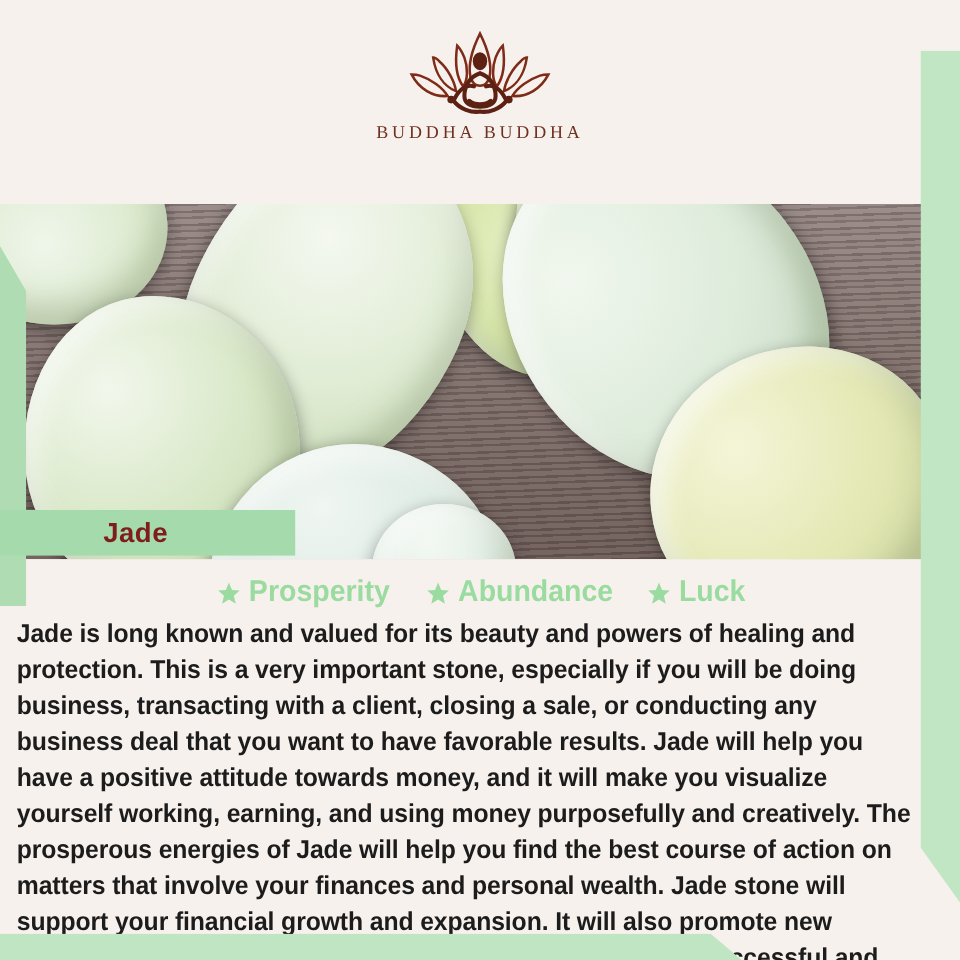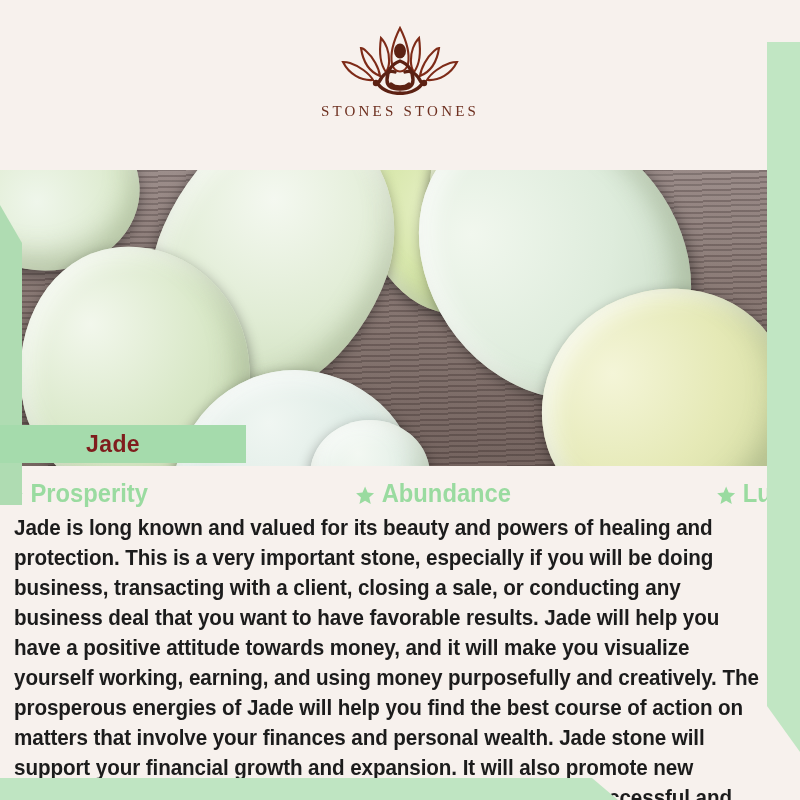--- a/index.html
+++ b/index.html
@@ -114,21 +114,21 @@
     color:#7f1d1d; font-size:23px; font-weight:bold;
     padding-left:86px; letter-spacing:.4px;
   }
 
   
   .content{
     position:absolute; top:466px; left:0; right:0; bottom:0;
     background:#F7F1ED; z-index:2;
   }
   .benefits{
-    display:flex; justify-content:space-between; align-items:center;
+    display:flex; justify-content:center; align-items:center;
     gap:22px; padding-top:13px;
   }
   .benefit{
     display:flex; align-items:center; gap:7px;
     font-family:"Liberation Sans Narrow","Liberation Sans", sans-serif;
     font-weight:bold; font-size:25px; color:#9ADBA0;
     transform:scaleX(.95);
   }
   .star{ width:21px; height:21px; display:block; }
   .body-text{
@@ -169,21 +169,21 @@
         <path d="M96 60 C92 52 86 48 80 50"></path>
         <path d="M53 62 C58 69 68 72 75 71 C82 72 92 69 97 62"></path>
         <path d="M66 62 C70 66 80 66 84 62"></path>
       </g>
       <g fill="#5C2113">
         <circle cx="51" cy="61" r="3.2"></circle>
         <circle cx="99" cy="61" r="3.2"></circle>
       </g>
     </svg>
   </span>
-  <div class="logo-word">STONES STONES</div>
+  <div class="logo-word">BUDDHA BUDDHA</div>
 </div>
 
 <div class="title-bar">
   <span class="title">Stone Features &amp; Benefits</span>
 </div>
 
 <div class="photo">
   <div class="stone s11"></div>
   <div class="stone s3"></div>
   <div class="stone s5"></div>

